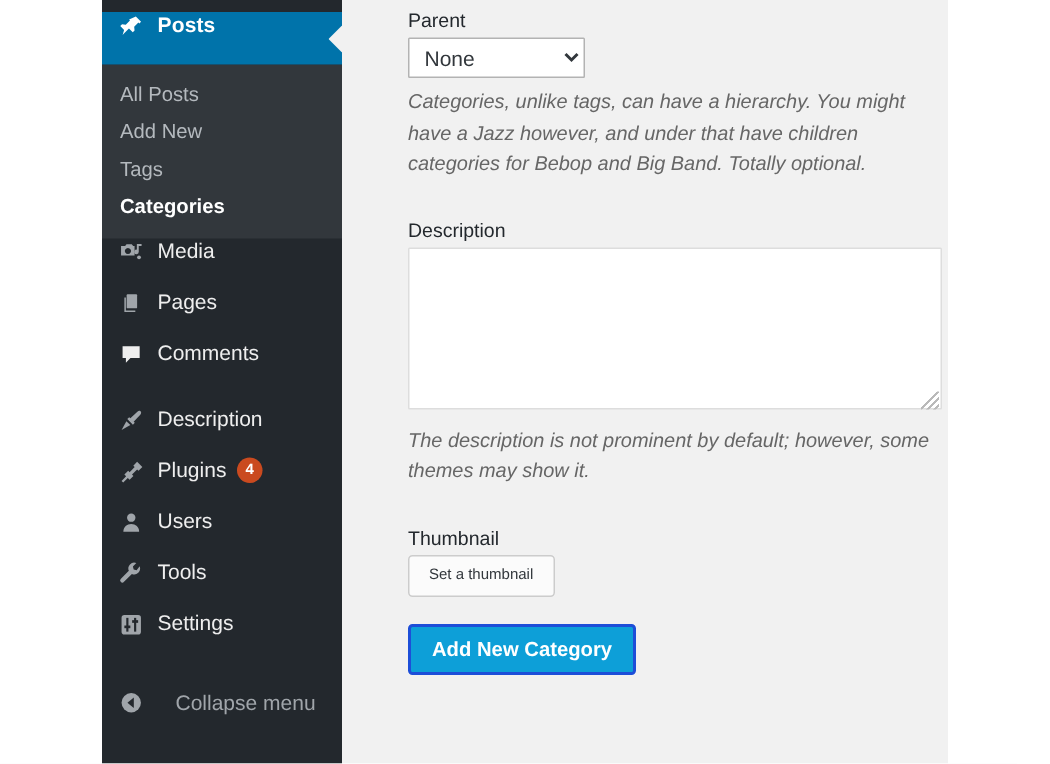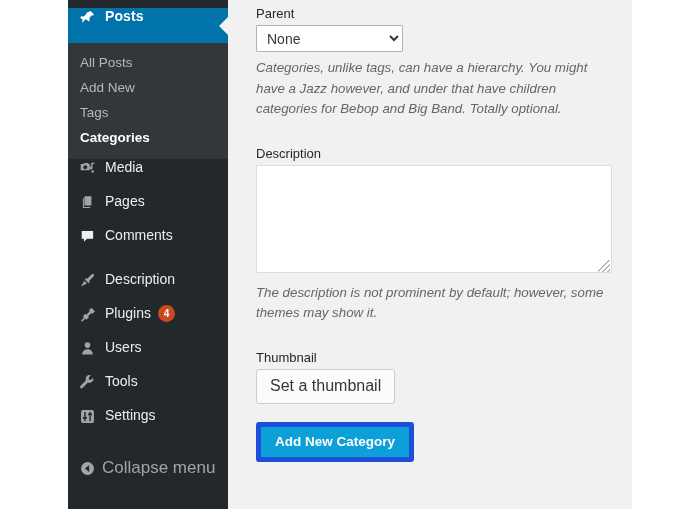--- a/index.html
+++ b/index.html
@@ -59,54 +59,54 @@
   .menu-item {
     height: 34px; display: flex; align-items: flex-start;
     padding-left: 10px;
   }
   .menu-item .m-label {
     color: #eeeeee; font-size: 14px; margin-left: 9px;
   }
   .menu-gap { height: 10px; }
 
   .collapse-item { height: 34px; display: flex; align-items: center; padding-left: 10px; }
-  .collapse-item .m-label { color: #a0a5aa; font-size: 17px; margin-left: 6px; text-align: center; }
+  .collapse-item .m-label { color: #a0a5aa; font-size: 14px; margin-left: 21px; text-align: center; }
 
   .ico { width: 18px; height: 18px; flex: 0 0 18px;
          display: flex; align-items: center; justify-content: center; }
   .ico svg { display: block; }
 
   .badge {
     margin-left: 7px;
     min-width: 17px; height: 17px; border-radius: 9px;
     background: #ca4a1f; color: #fff;
     font-size: 10px; font-weight: bold;
     display: inline-flex; align-items: center; justify-content: center;
     padding: 0 4px;
   }
 
   
   #content {
     position: absolute; left: 228px; top: 0;
     width: 404px; height: 509px;
     background: #f1f1f1;
-    padding: 6px 0 0 28px;
+    padding: 6px 0 0 44px;
   }
   .field-label {
     font-size: 13px; color: #23282d;
     margin-bottom: 4px;
   }
   .help-text {
     font-style: italic; font-size: 13.3px; color: #666;
     line-height: 1.55; width: 358px;
     margin-top: 6px;
   }
 
   select.parent-select {
-    width: 147px; height: 27px;
+    width: 118px; height: 27px;
     font-family: "Liberation Sans", sans-serif;
     font-size: 14px; color: #32373c;
     background: #fff;
     border: 1px solid #b3b3b3;
     border-radius: 1px;
     padding-left: 6px;
   }
 
   .desc-wrap { position: relative; width: 356px; margin-top: 0; }
   textarea.desc-box {
@@ -129,28 +129,28 @@
       linear-gradient(135deg, transparent 0 84%, #b9b9b9 84% 92%, transparent 92% 100%);
   }
 
   .btn-secondary {
     display: inline-block;
     background: #fbfbfb;
     border: 1px solid #ccc;
     border-radius: 3px;
     color: #32373c;
     font-family: "Liberation Sans", sans-serif;
-    font-size: 16px;
+    font-size: 10px;
     padding: 7px 13px 8px 13px;
     cursor: pointer;
   }
   .btn-primary {
     display: inline-block;
     background: #0d9fd8;
-    border: 5px solid #1d4ed8;
+    border: 2px solid #1d4ed8;
     border-radius: 3px;
     color: #ffffff;
     font-family: "Liberation Sans", sans-serif;
     font-size: 13.5px; font-weight: bold;
     padding: 7px 14px 8px 14px;
     cursor: pointer;
   }
   .sec-gap-sm { height: 18px; }
   .sec-gap-md { height: 26px; }
 </style>

